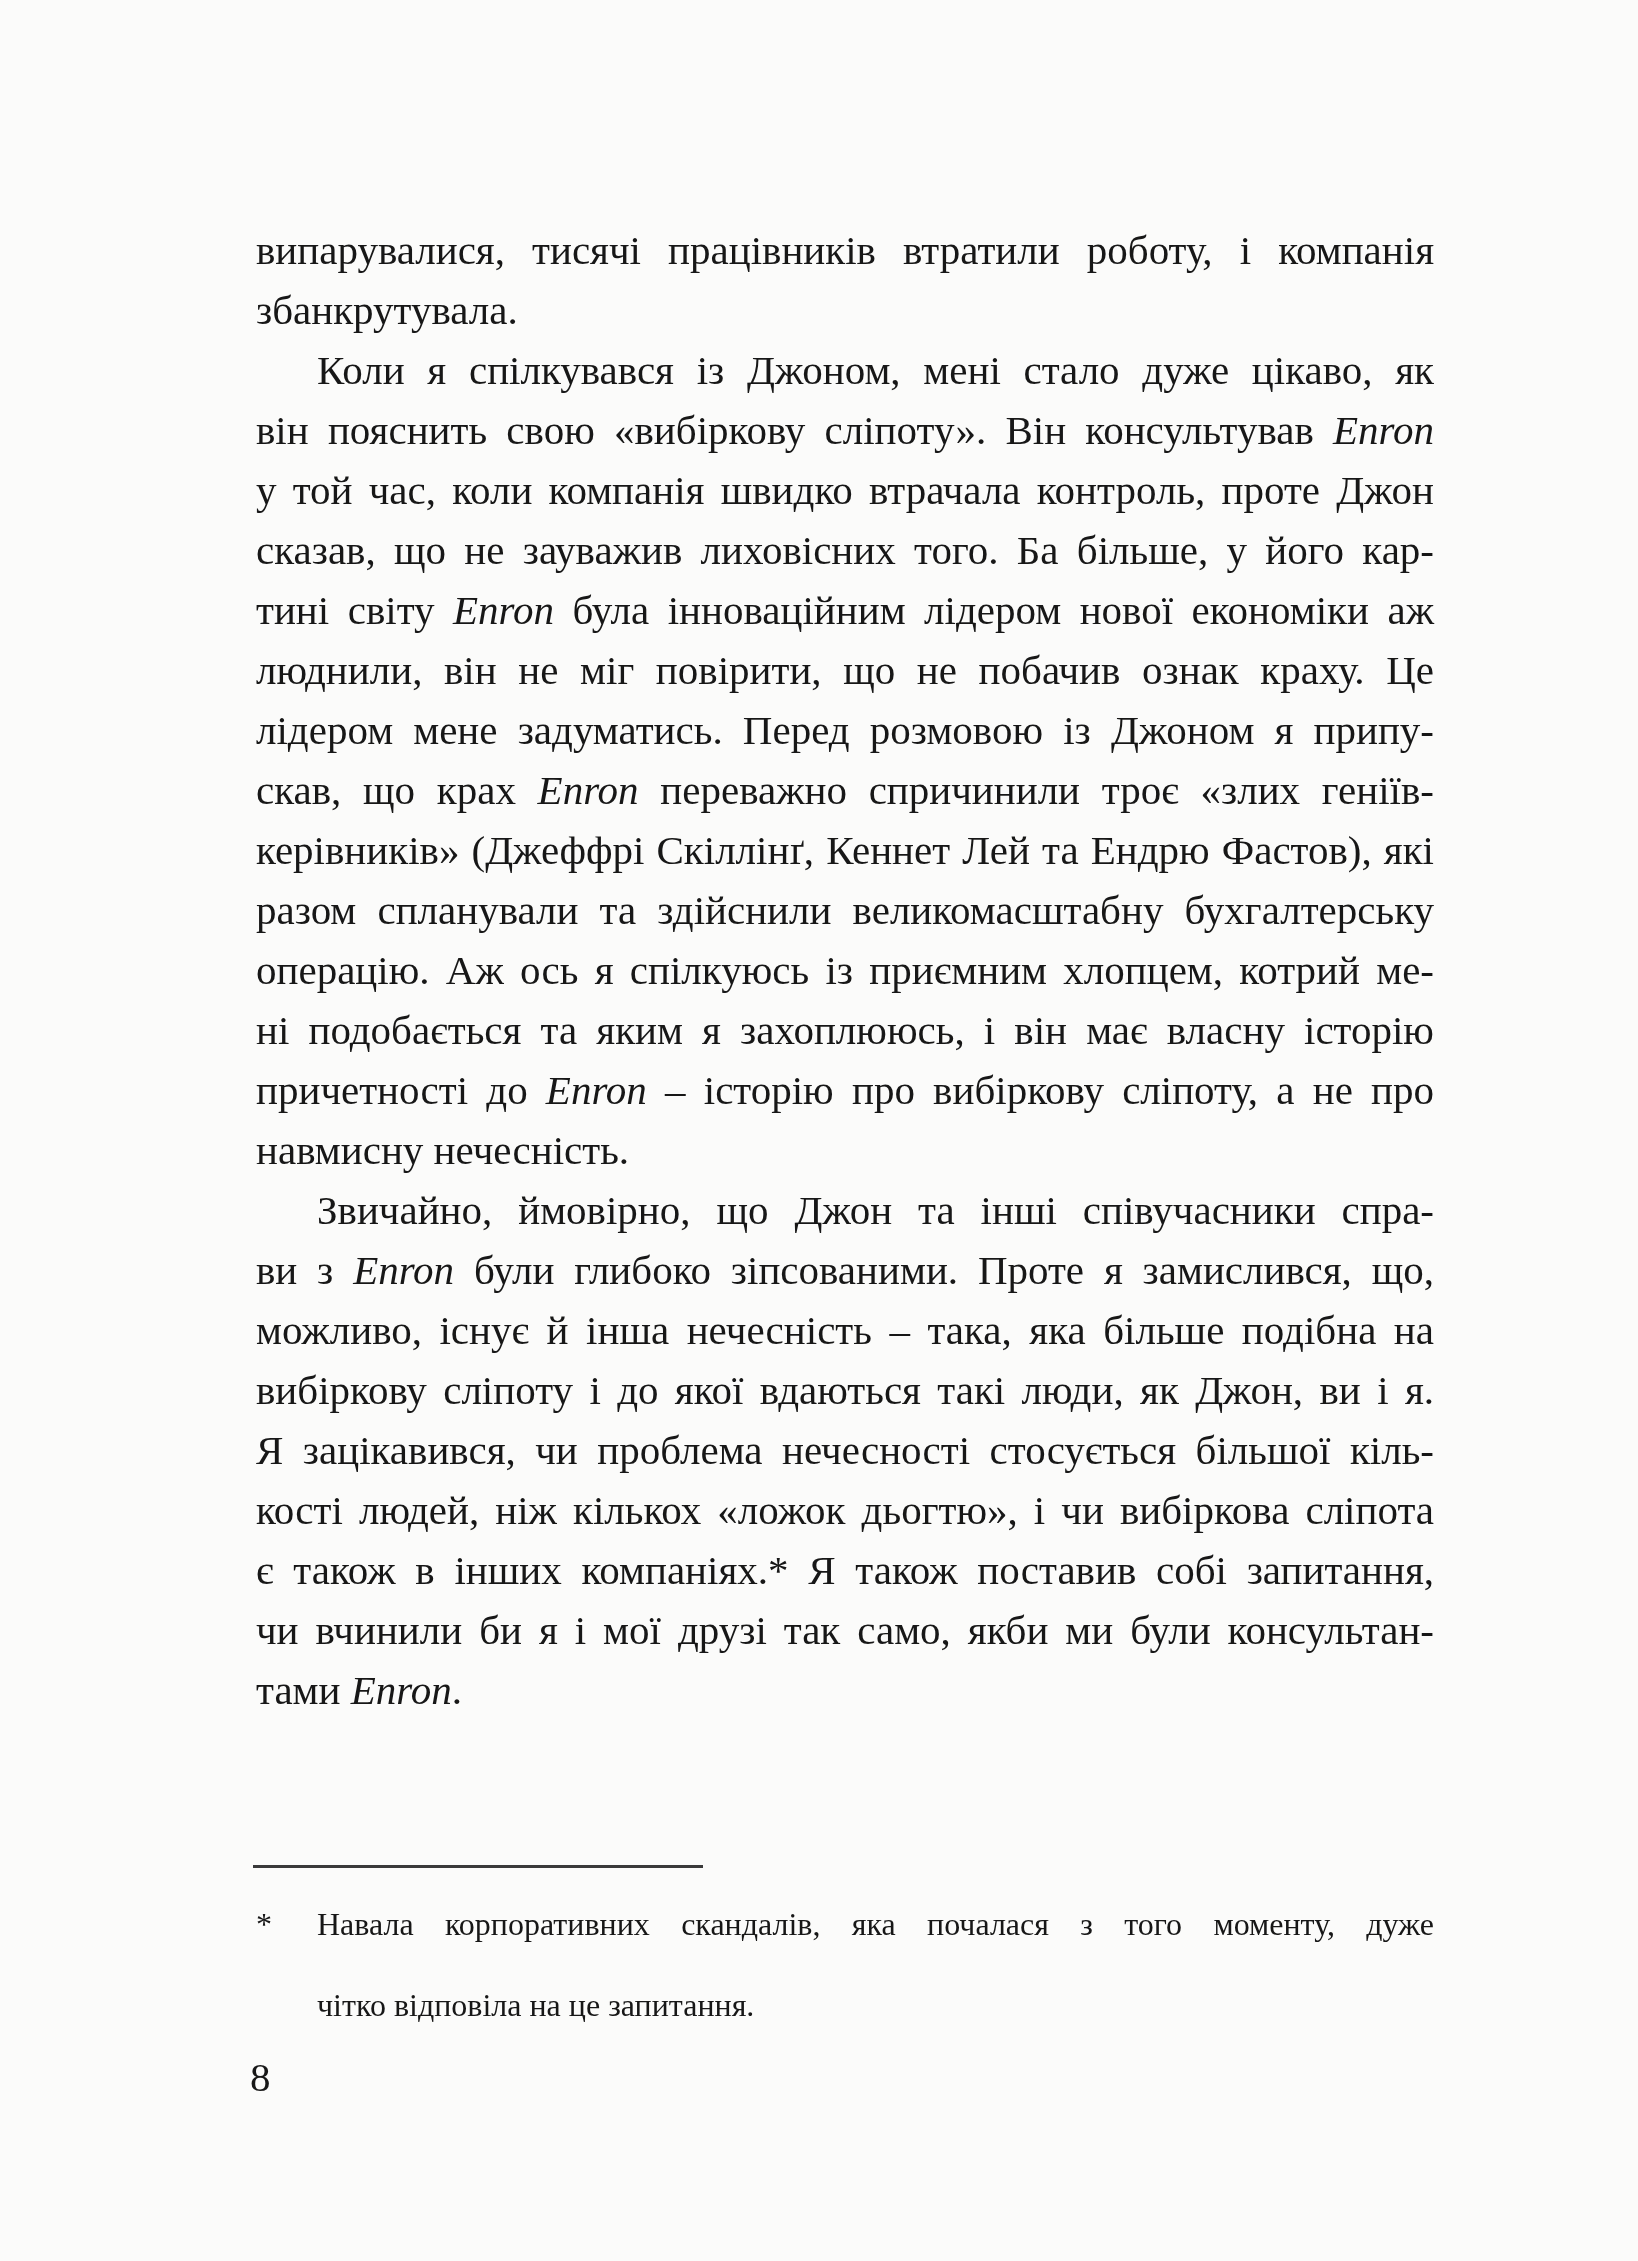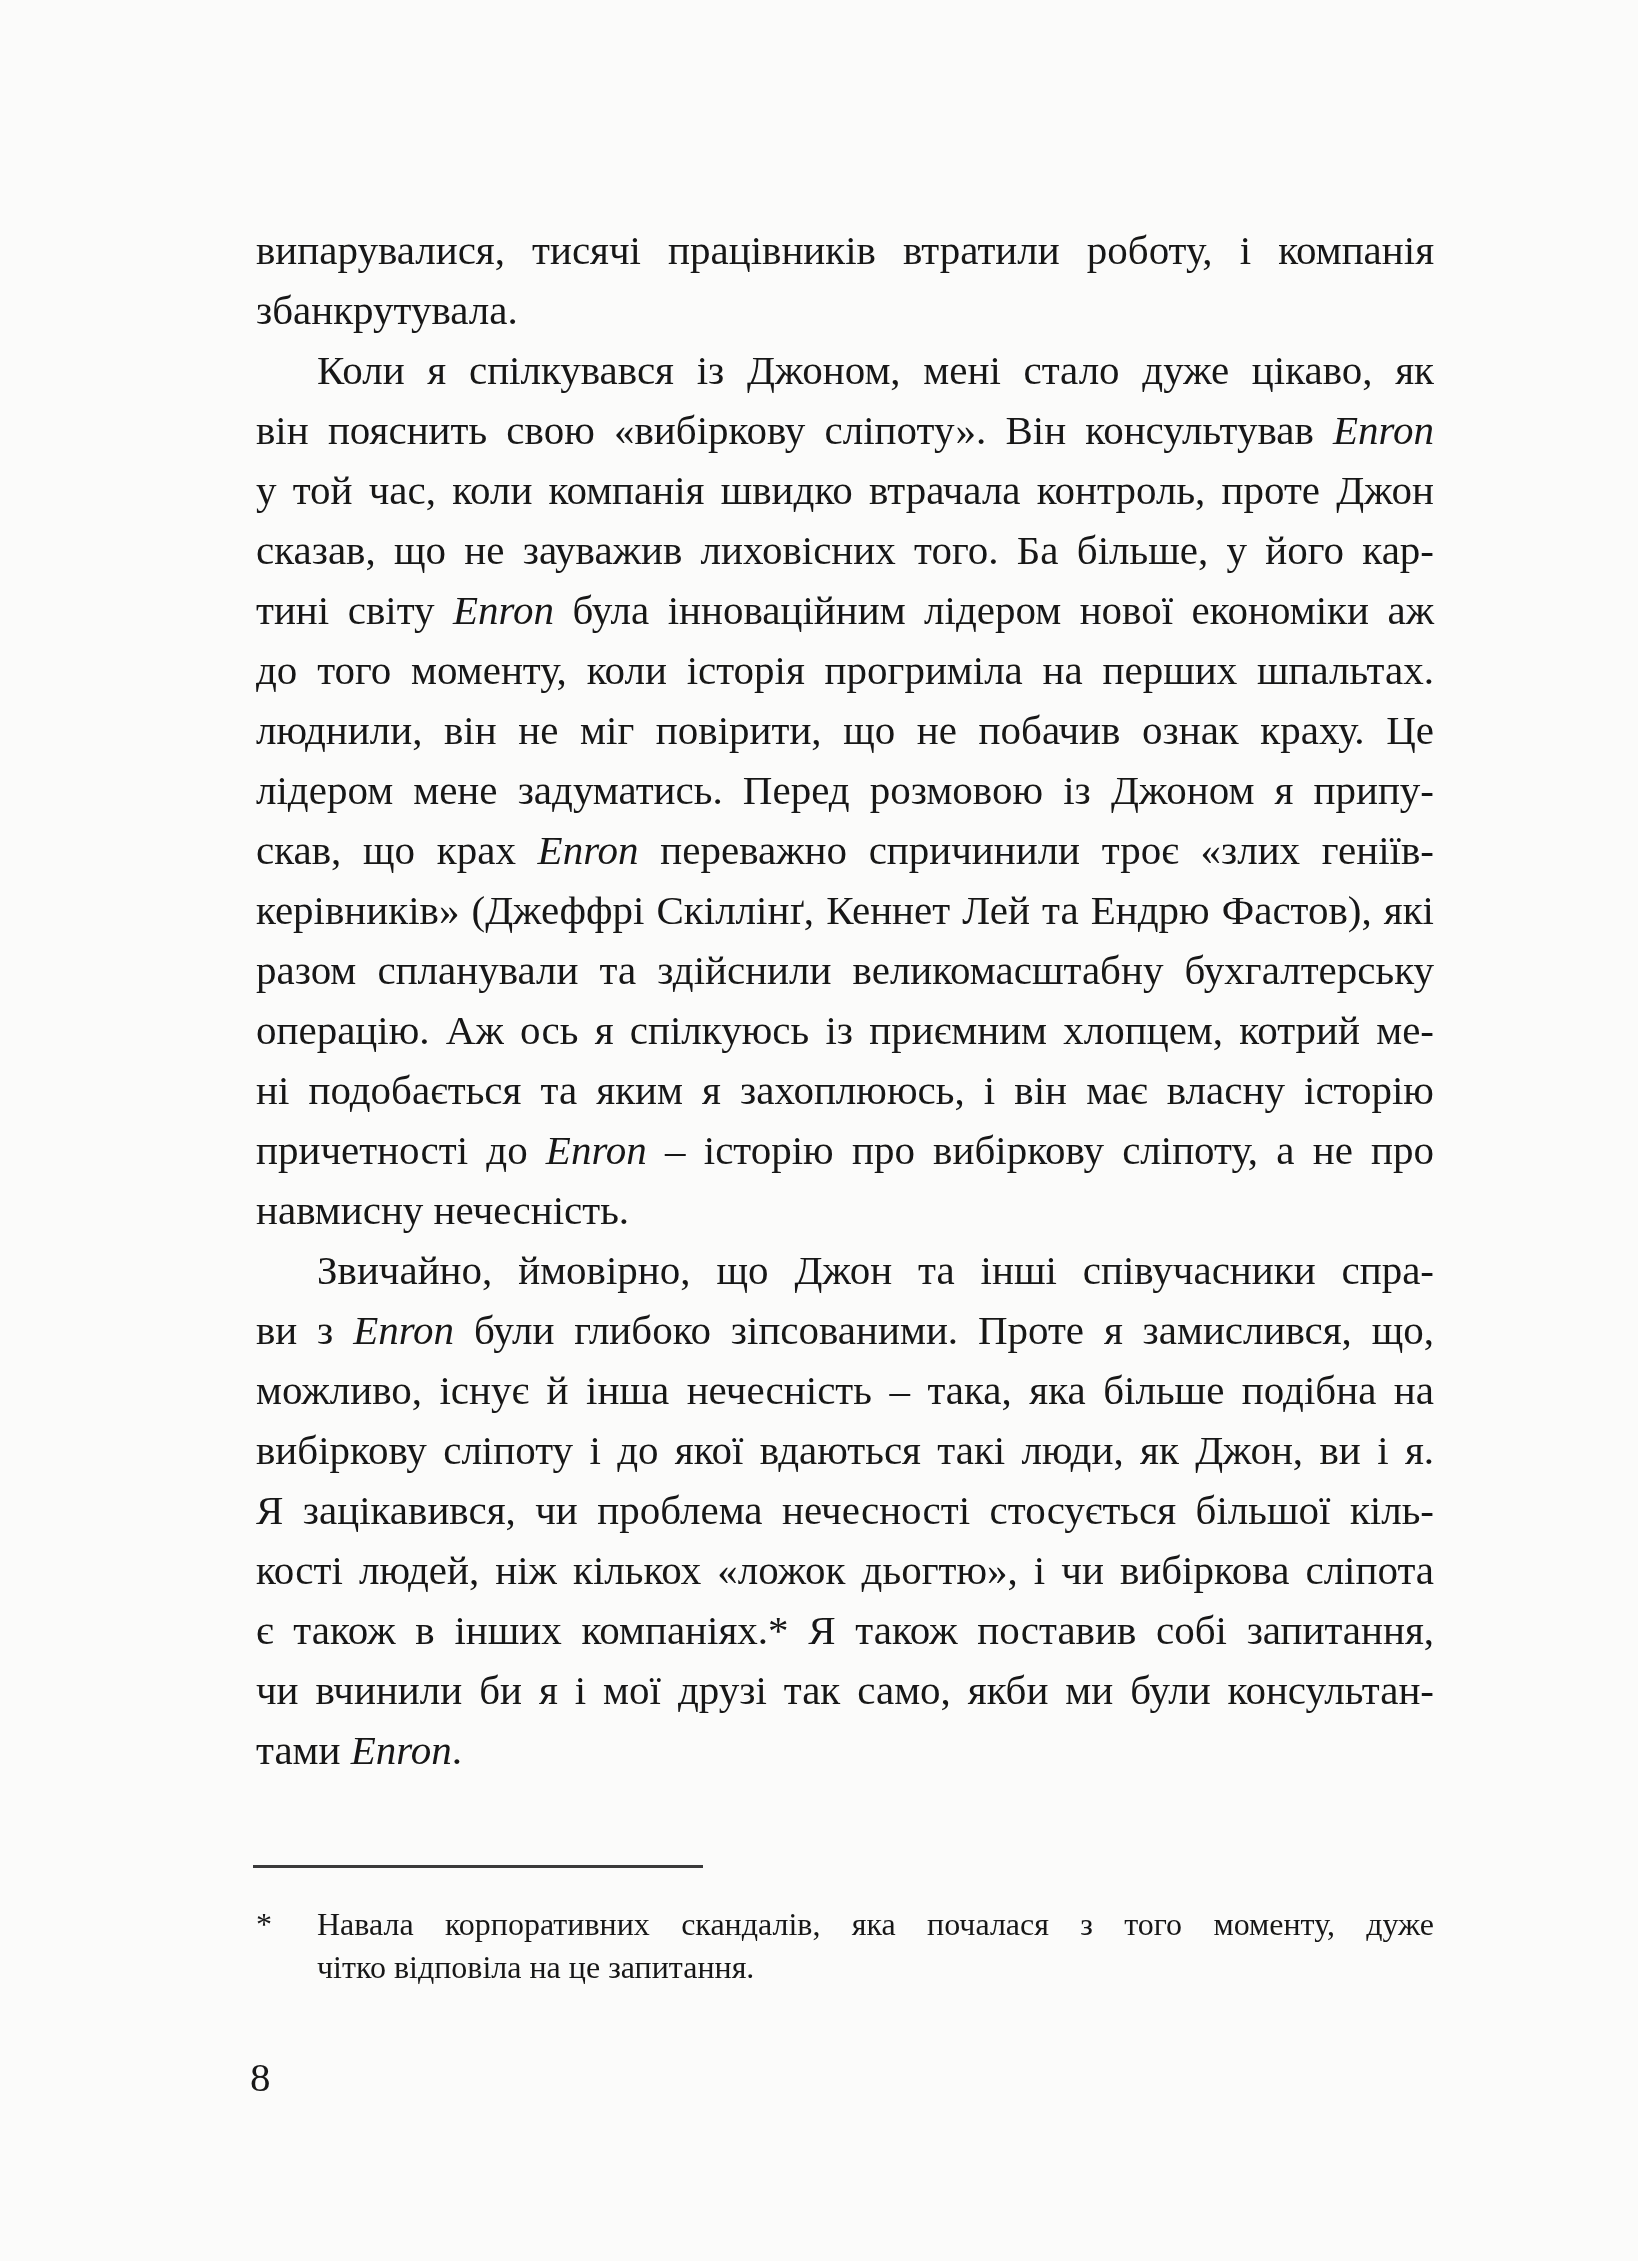--- a/index.html
+++ b/index.html
@@ -48,21 +48,21 @@
   .fn-marker {
     position: absolute;
     left: 0;
     top: 0;
   }
   .fn-body { margin-left: 61px; }
   .fn-line {
     text-align: justify;
     text-align-last: justify;
   }
-  .fn-line.last { text-align: right; text-align-last: left; }
+  .fn-line.last { text-align: right; text-align-last: left; margin-top: 38px; }
   .page-number {
     position: absolute;
     left: 250px;
     top: 2057px;
     font-size: 41px;
     line-height: 41px;
   }
 </style>
 </head>
 <body>
@@ -70,21 +70,20 @@
 <div class="page">
 
   <div class="text-block">
       <div class="line">випарувалися, тисячі працівників втратили роботу, і компанія</div>
       <div class="line last">збанкрутувала.</div>
       <div class="line indent">Коли я спілкувався із Джоном, мені стало дуже цікаво, як</div>
       <div class="line">він пояснить свою «вибіркову сліпоту». Він консультував <em>Enron</em></div>
       <div class="line">у той час, коли компанія швидко втрачала контроль, проте Джон</div>
       <div class="line">сказав, що не зауважив лиховісних того. Ба більше, у його кар-</div>
       <div class="line">тині світу <em>Enron</em> була інноваційним лідером нової економіки аж</div>
-      <div class="line">до того моменту, коли історія прогриміла на перших шпальтах.</div>
       <div class="line">люднили, він не міг повірити, що не побачив ознак краху. Це</div>
       <div class="line">лідером мене задуматись. Перед розмовою із Джоном я припу-</div>
       <div class="line">скав, що крах <em>Enron</em> переважно спричинили троє «злих геніїв-</div>
       <div class="line">керівників» (Джеффрі Скіллінґ, Кеннет Лей та Ендрю Фастов), які</div>
       <div class="line">разом спланували та здійснили великомасштабну бухгалтерську</div>
       <div class="line">операцію. Аж ось я спілкуюсь із приємним хлопцем, котрий ме-</div>
       <div class="line">ні подобається та яким я захоплююсь, і він має власну історію</div>
       <div class="line">причетності до <em>Enron</em> – історію про вибіркову сліпоту, а не про</div>
       <div class="line last">навмисну нечесність.</div>
       <div class="line indent">Звичайно, ймовірно, що Джон та інші співучасники спра-</div>

